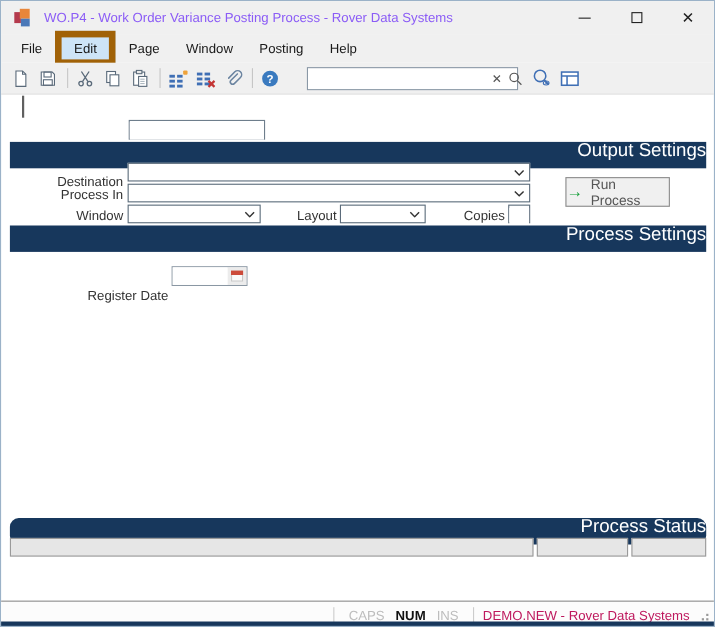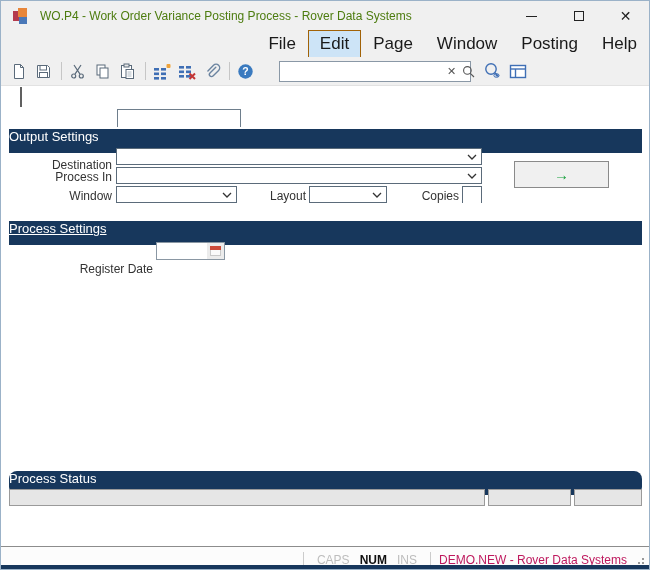--- a/index.html
+++ b/index.html
@@ -17,36 +17,36 @@
   
   .titlebar {
     position: absolute; left: 0; top: 0; right: 0; height: 30px;
     background: #f0f0f0;
     display: flex; align-items: center;
   }
   .app-icon { position: relative; width: 18px; height: 16px; margin-left: 12px; }
   .app-icon .sq-red    { position: absolute; left: 0;  top: 3px; width: 6px;  height: 10px; background: #b43a4d; }
   .app-icon .sq-orange { position: absolute; left: 5px; top: 0;  width: 9px;  height: 9px;  background: #e8863a; }
   .app-icon .sq-blue   { position: absolute; left: 6px; top: 9px; width: 8px; height: 7px;  background: #4a78b8; }
-  .title-text { margin-left: 9px; font-size: 12px; color: #4d7c0f; white-space: nowrap; }
+  .title-text { margin-left: 9px; font-size: 12px; color: #8b5cf6; white-space: nowrap; }
   .win-controls { margin-left: auto; display: flex; height: 100%; }
   .win-btn { width: 47px; height: 100%; display: flex; align-items: center; justify-content: center; }
   .glyph-min { width: 11px; height: 1px; background: #222; }
   .glyph-max { width: 10px; height: 10px; border: 1px solid #222; }
   .glyph-close { font-size: 14px; color: #222; line-height: 1; }
 
   
   .menubar {
     position: absolute; left: 0; top: 30px; right: 0; height: 26px;
     background: #f0f0f0;
     display: flex; align-items: center; padding-left: 6px;
-    font-size: 17px; color: #1a1a1a; justify-content: flex-end;
+    font-size: 12px; color: #1a1a1a;
   }
   .menu-item { padding: 3px 11px; border: 1px solid transparent; }
-  .menu-item.selected { background: #cde4f7; border: 1px solid #a16207; }
+  .menu-item.selected { background: #cde4f7; border: 6px solid #a16207; }
 
   
   .toolbar {
     position: absolute; left: 0; top: 56px; right: 0; height: 29px;
     background: #f0f0f0; border-bottom: 1px solid #e2e2e2;
     display: flex; align-items: center; padding-left: 8px;
   }
   .tb-btn { width: 19px; height: 20px; display: flex; align-items: center; justify-content: center; margin-right: 6px; }
   .tb-sep { width: 1px; height: 18px; background: #c6c6c6; margin: 0 6px 0 2px; }
   .searchbox {
@@ -76,21 +76,21 @@
     position: absolute; background: #fff; border: 1px solid #6e7e8c;
   }
   .txt-input input {
     width: 100%; height: 100%; border: none; outline: none;
     font-family: "Liberation Sans", sans-serif; font-size: 12px; padding: 0 3px;
   }
 
   .section-header {
     position: absolute; left: 8px; width: 633px; height: 24px;
     background: #17375c; color: #ffffff;
-    font-size: 13px; line-height: 16px; text-align: left;
+    font-size: 17px; line-height: 16px; text-align: right;
   }
 
   .dd {
     position: absolute; height: 17px; background: #fff;
     border: 1px solid #5b6b7a;
     display: flex; align-items: center; justify-content: flex-end;
     padding-right: 4px;
   }
   .dd .dd-val { flex: 1; font-size: 12px; color: #222; padding-left: 3px; }
 
@@ -314,23 +314,24 @@
       </svg>
   </div>
 
   <div class="fld-label" style="left:398px; top:188px; width:60px;">Copies</div>
   <div class="txt-input" style="left:461px; top:185px; width:20px; height:17px; border-color:#5b6b7a;">
     <input value="" style="">
   </div>
 
   <div class="run-btn">
     <span class="run-arrow">→</span>
-  </div>
-
-  <div class="section-header" style="top:220px;text-decoration:underline;">Process Settings</div>
+    <span>Run Process</span>
+  </div>
+
+  <div class="section-header" style="top:204px;">Process Settings</div>
 
   <div class="fld-label" style="left:52px; top:261px; width:100px;">Register Date</div>
   <div class="date-wrap">
     <input value="" style="">
     <div class="cal-btn">
       <div class="cal-glyph"></div>
     </div>
   </div>
 
   <div class="section-header" style="top:470px;border-radius:8px;">Process Status</div>

